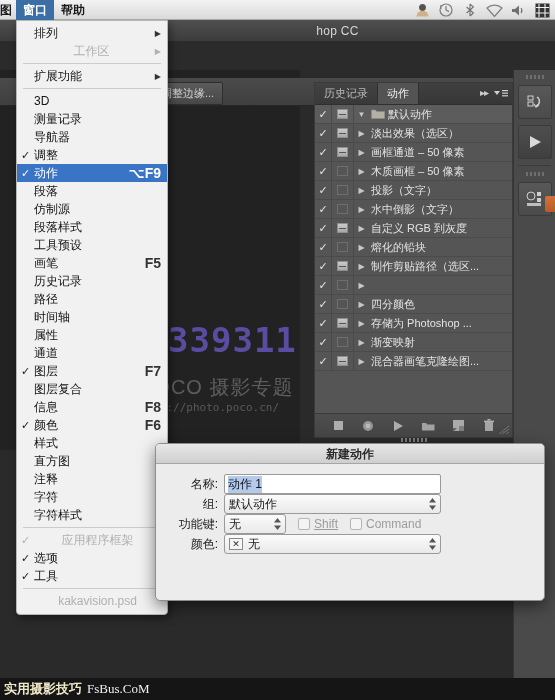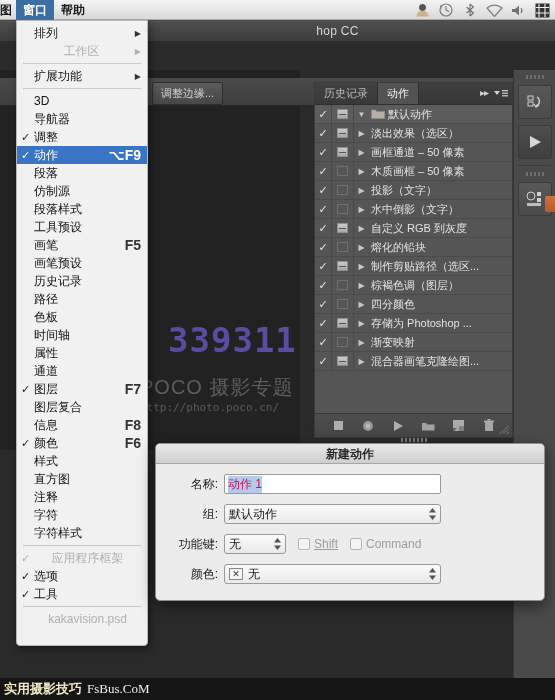--- a/index.html
+++ b/index.html
@@ -136,25 +136,25 @@
   .pf-ico { width:18px; height:16px; display:flex; align-items:center; justify-content:center; opacity:.8; }
   .panel-grip {
     position:absolute; left:50%; transform:translateX(-50%); bottom:-5px;
     width:26px; height:4px;
     background: repeating-linear-gradient(90deg,#7d7d7d 0 2px, transparent 2px 4px);
   }
   .resize-corner { position:absolute; right:2px; bottom:2px; width:12px; height:10px; opacity:.55; }
 
   
   .menu {
-    position:absolute; left:16px; top:20px; width:132px;
+    position:absolute; left:16px; top:20px; width:152px;
     background:#f2f1f1; border:1px solid #b7b7b7;
     border-radius:0 0 4px 4px;
     box-shadow: 2px 3px 9px rgba(0,0,0,.45);
-    z-index:50; padding:3px 0 17px 0;
+    z-index:50; padding:3px 0 4px 0;
     font-size:12px; color:#141414;
   }
   .mi { height:18px; display:flex; align-items:center; padding:0 6px 0 0; white-space:nowrap; }
   .mi .chk { width:17px; text-align:center; font-size:11px; color:#1a1a1a; }
   .mi .lbl { flex:1; font-size:12px; }
   .mi .acc { font-size:14px; color:#333; padding-left:6px; font-weight:bold; }
   .mi .sub { font-size:8px; color:#333; padding-left:6px; }
   .mi.dim .lbl, .mi.dim .chk, .mi.dim .sub { color:#b0b0b0;text-align:center; }
   .mi.sel { background:#3a74c4; color:#fff; }
   .mi.sel .lbl, .mi.sel .chk, .mi.sel .acc { color:#fff; }
@@ -166,28 +166,28 @@
     background:#ececec; border:1px solid #8d8d8d; border-radius:5px;
     box-shadow:0 5px 16px rgba(0,0,0,.5);
     z-index:70; overflow:hidden;
   }
   .dlg-title {
     height:20px; background:linear-gradient(#e7e7e7,#cfcfcf);
     border-bottom:1px solid #a6a6a6;
     font-size:12px; color:#2a2a2a; text-align:center; line-height:20px; font-weight:bold;
   }
   .dlg-body { position:relative; padding:10px 12px; }
-  .frow { display:flex; align-items:center; margin-bottom:10px; }
+  .frow { display:flex; align-items:center; }
   .flabel { width:56px; text-align:right; font-size:12px; color:#1c1c1c; padding-right:6px; white-space:nowrap; }
   .txtinput {
     width:217px; height:20px; background:#fff;
     border:1px solid #9a9a9a; border-radius:2px;
     font-size:12px; padding:0 3px; display:flex; align-items:center;
   }
-  .sel-text { background:#b5c9e8; color:#be185d; }
+  .sel-text { background:#b5c9e8; color:#0f172a; }
   .selectbox {
     height:20px; background:linear-gradient(#fbfbfb,#e9e9e9);
     border:1px solid #9a9a9a; border-radius:3px;
     font-size:12px; color:#1a1a1a; display:flex; align-items:center;
     padding:0 4px; position:relative;
   }
   .selectbox .stepper { position:absolute; right:4px; top:3px; display:flex; flex-direction:column; gap:2px; }
   .sb-group { width:217px; }
   .sb-fn { width:62px; }
   .sb-color { width:217px; }
@@ -358,21 +358,20 @@
           </span>
           <span class="col-tri">▶</span>
           <span class="act-name"><span>制作剪贴路径（选区...</span></span>
         </div>
         <div class="act-row">
           <span class="col-check">✓</span>
           <span class="col-dlg">
             <span class="dlgbox off"></span>
           </span>
           <span class="col-tri">▶</span>
-          <span class="act-name"><span>棕褐色调（图层）</span></span>
         </div>
         <div class="act-row">
           <span class="col-check">✓</span>
           <span class="col-dlg">
             <span class="dlgbox off"></span>
           </span>
           <span class="col-tri">▶</span>
           <span class="act-name"><span>四分颜色</span></span>
         </div>
         <div class="act-row">
@@ -462,20 +461,24 @@
         <span class="lbl">扩展功能</span>
         <span class="sub">▶</span>
       </div>
       <div class="msep"></div>
       <div class="mi">
         <span class="chk"></span>
         <span class="lbl">3D</span>
       </div>
       <div class="mi">
         <span class="chk"></span>
+        <span class="lbl">测量记录</span>
+      </div>
+      <div class="mi">
+        <span class="chk"></span>
         <span class="lbl">导航器</span>
       </div>
       <div class="mi">
         <span class="chk">✓</span>
         <span class="lbl">调整</span>
       </div>
       <div class="mi sel">
         <span class="chk">✓</span>
         <span class="lbl">动作</span>
         <span class="acc">⌥F9</span>
@@ -496,33 +499,25 @@
         <span class="chk"></span>
         <span class="lbl">工具预设</span>
       </div>
       <div class="mi">
         <span class="chk"></span>
         <span class="lbl">画笔</span>
         <span class="acc">F5</span>
       </div>
       <div class="mi">
         <span class="chk"></span>
-        <span class="lbl">画笔预设</span>
-      </div>
-      <div class="mi">
-        <span class="chk"></span>
         <span class="lbl">历史记录</span>
       </div>
       <div class="mi">
         <span class="chk"></span>
         <span class="lbl">路径</span>
-      </div>
-      <div class="mi">
-        <span class="chk"></span>
-        <span class="lbl">色板</span>
       </div>
       <div class="mi">
         <span class="chk"></span>
         <span class="lbl">时间轴</span>
       </div>
       <div class="mi">
         <span class="chk"></span>
         <span class="lbl">属性</span>
       </div>
       <div class="mi">

